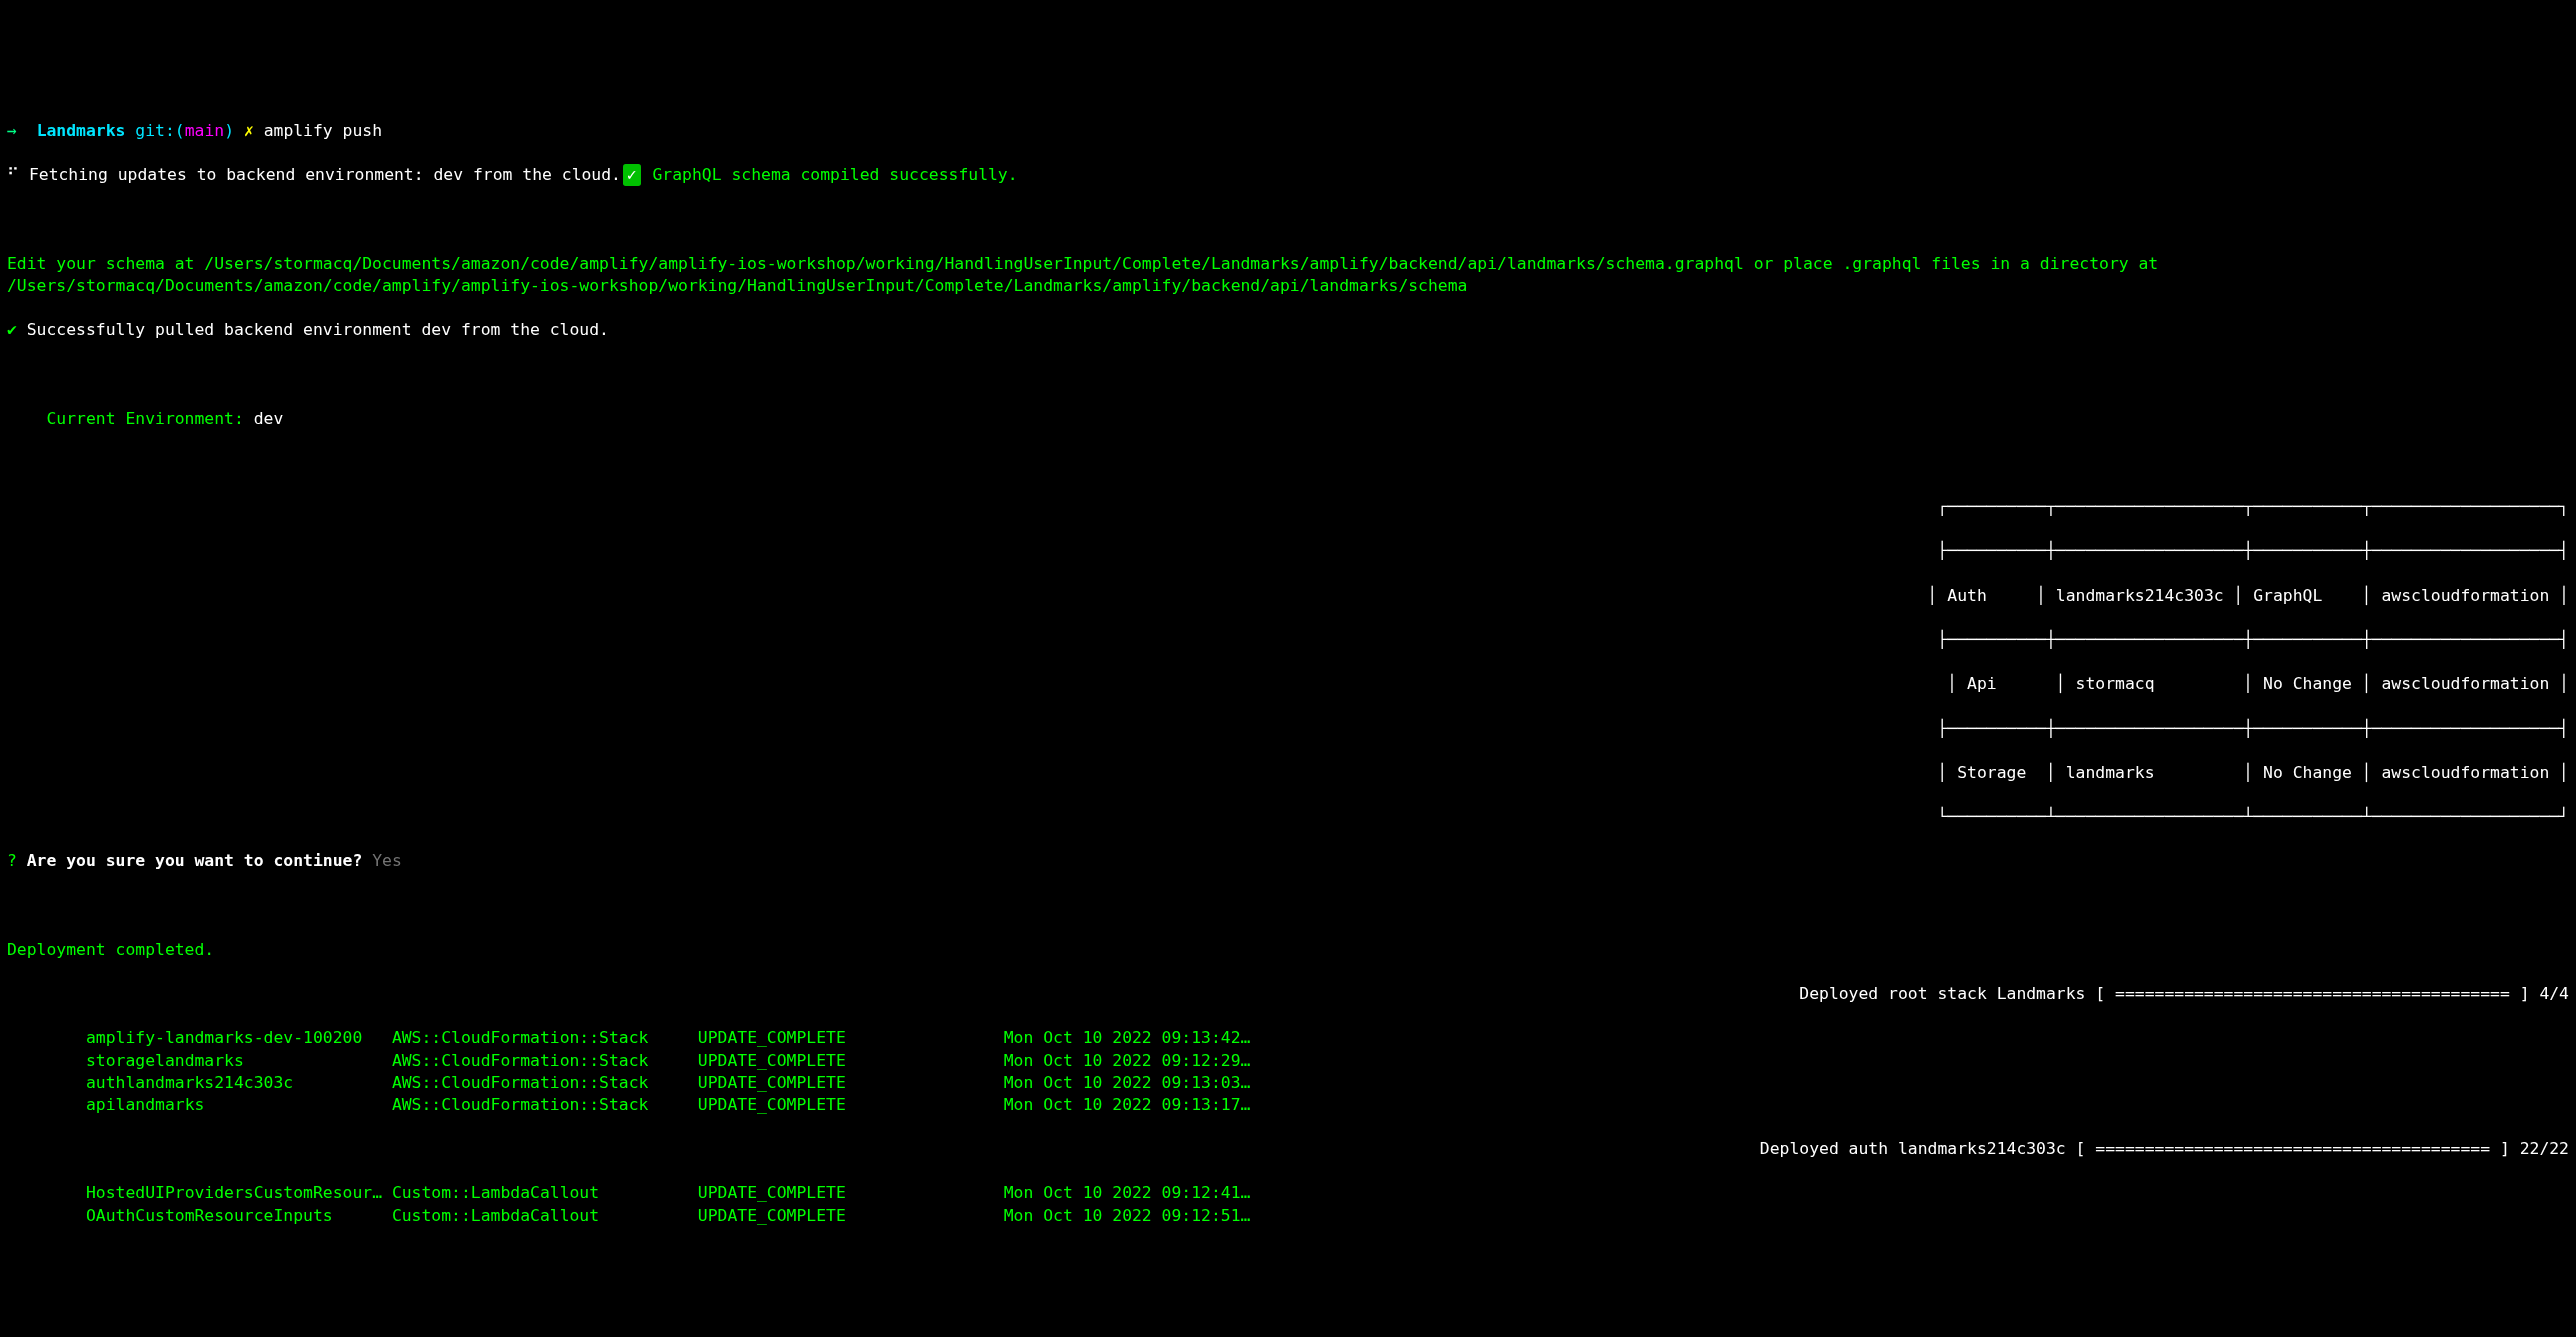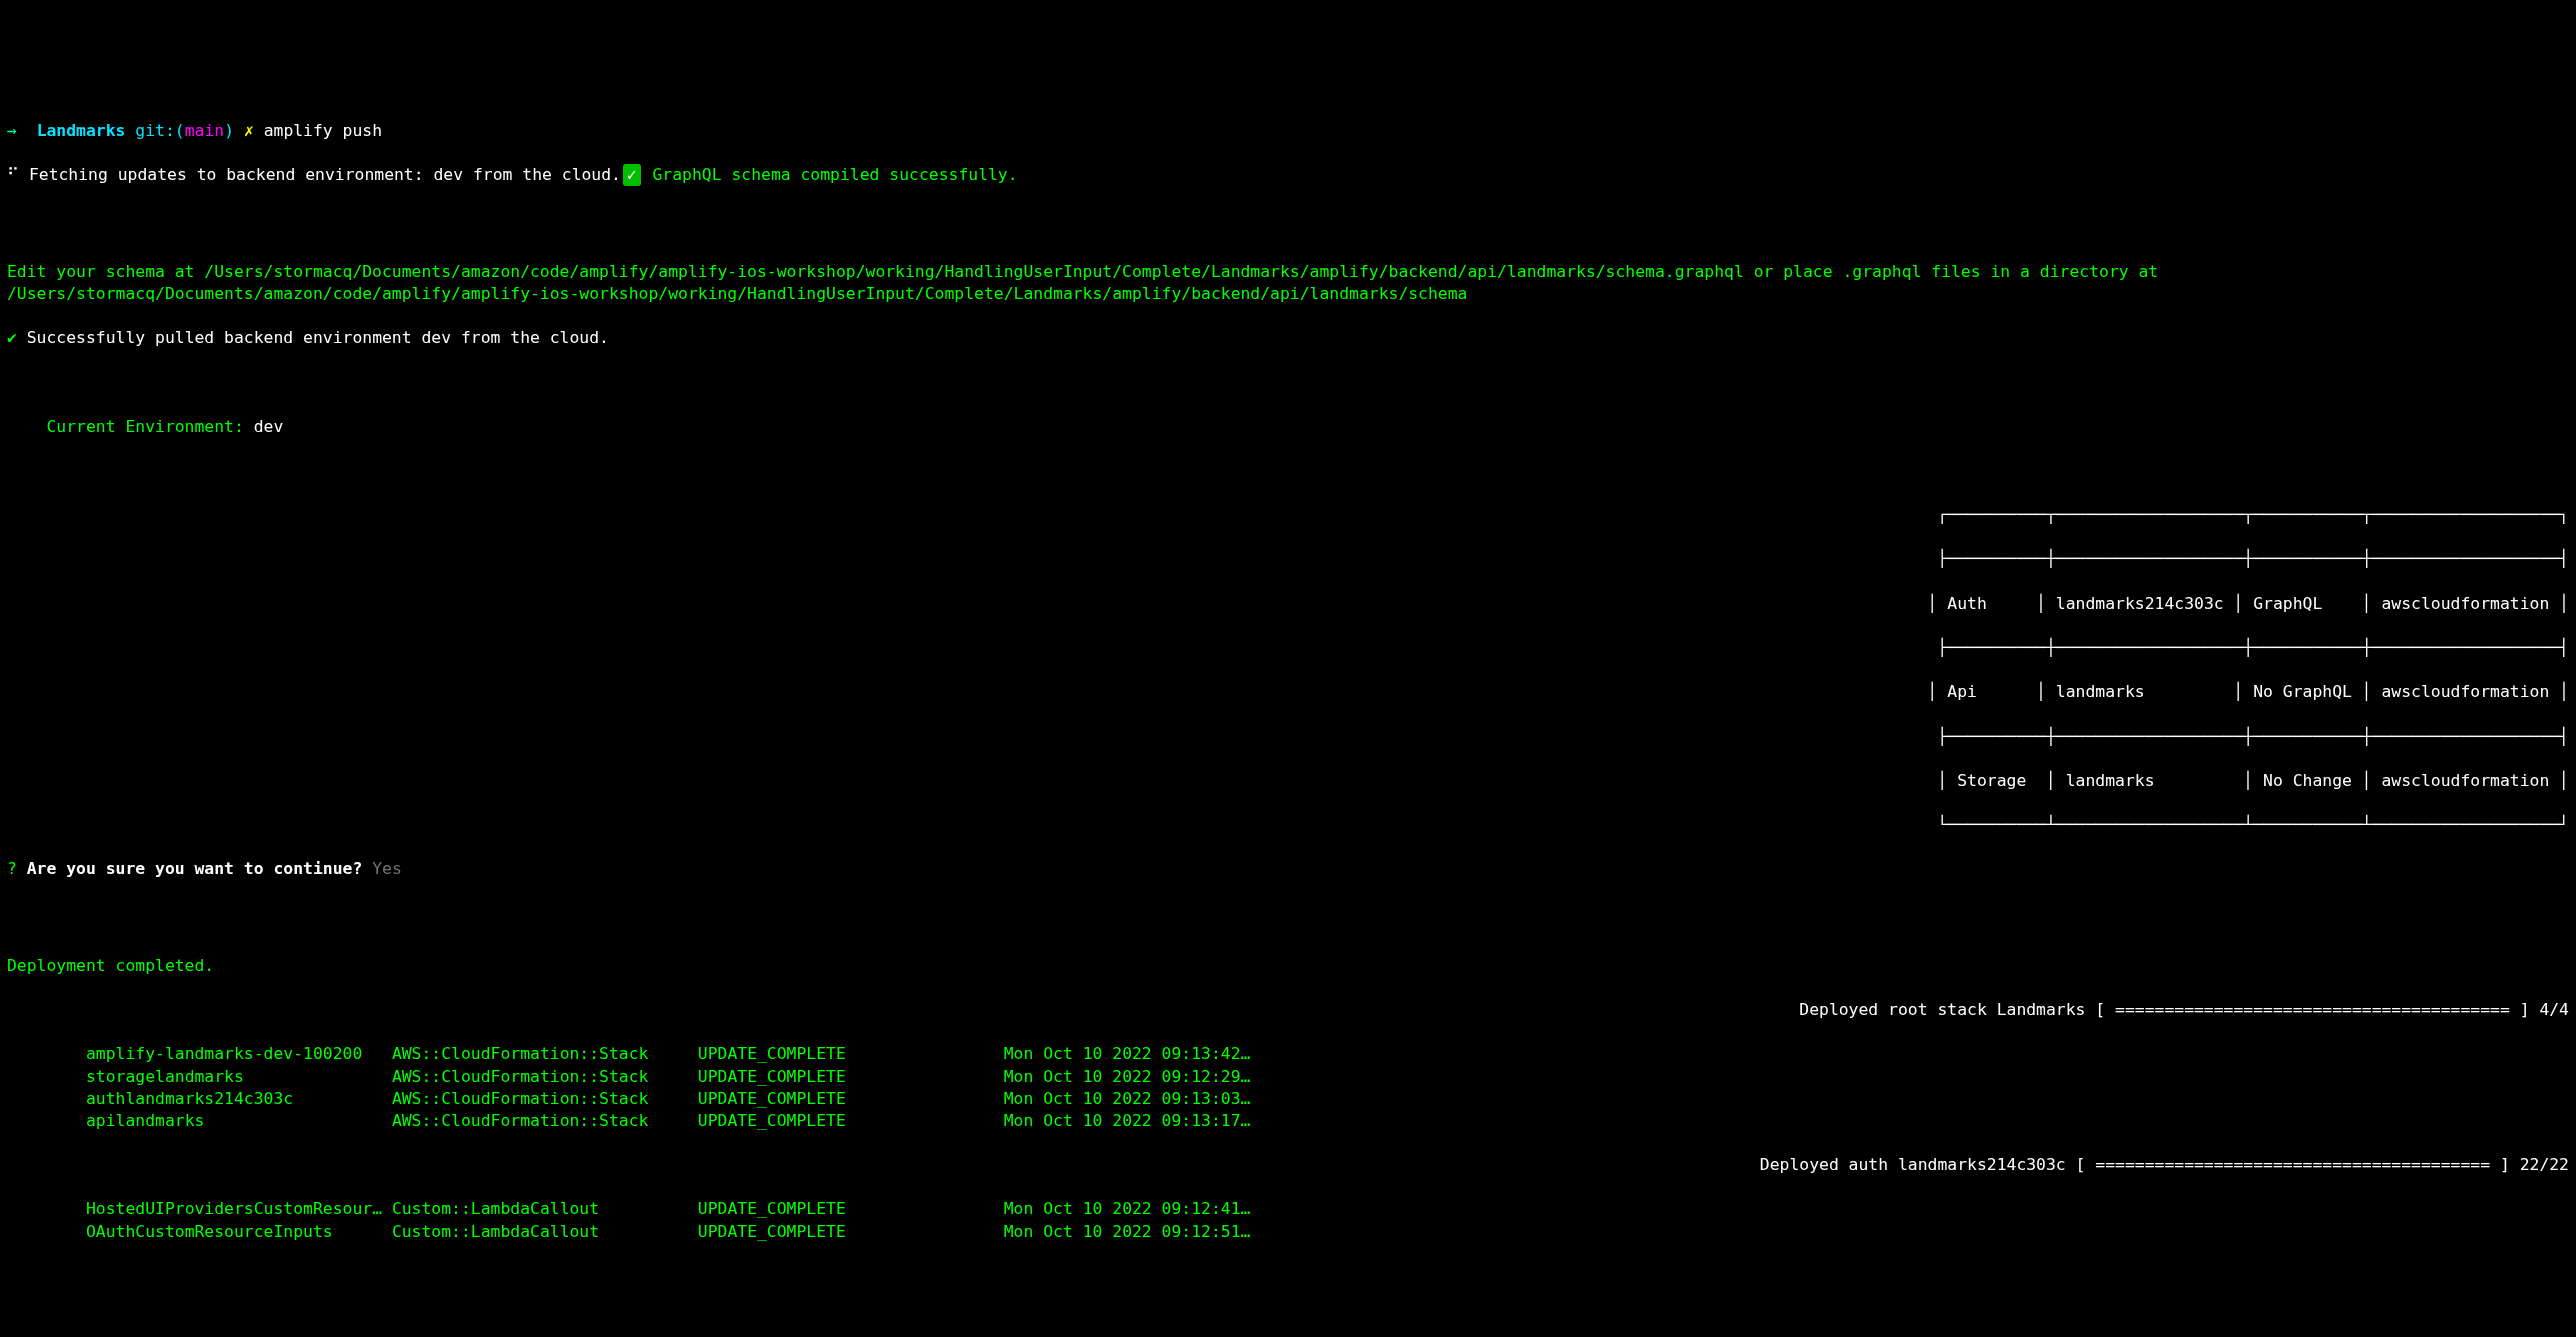--- a/index.html
+++ b/index.html
@@ -11,21 +11,21 @@
     line-height: 1.35;
     padding: 9px 7px;
     width: 2576px;
     min-height: 1338px;
     white-space: pre;
   }
   .arrow { color: #00ff87; }
   .cyan { color: #00e5ff; text-align: right; }
   .yellow { color: #ffff00; }
   .magenta { color: #ff00ff; text-align: right; }
-  .bright-green { color: #00ff00; margin-top: 8px; }
+  .bright-green { color: #00ff00; }
   .white { color: #ffffff; text-align: right; }
   .cyan-ans { color: #737373; }
   .bold { font-weight: bold; }
   .checkmark {
     display: inline-block;
     background: #00c000;
     color: #ffffff;
     width: 1.1em;
     text-align: center;
     border-radius: 2.7px;
@@ -44,21 +44,21 @@
 <span class="row"> </span>
 <span class="row bright-green" style="white-space: pre-wrap;">Edit your schema at /Users/stormacq/Documents/amazon/code/amplify/amplify-ios-workshop/working/HandlingUserInput/Complete/Landmarks/amplify/backend/api/landmarks/schema.graphql or place .graphql files in a directory at /Users/stormacq/Documents/amazon/code/amplify/amplify-ios-workshop/working/HandlingUserInput/Complete/Landmarks/amplify/backend/api/landmarks/schema</span>
 <span class="row"><span class="bright-green">✔</span> <span class="white">Successfully pulled backend environment dev from the cloud.</span></span>
 <span class="row"> </span>
 <span class="row"><span class="bright-green">    Current Environment:</span><span class="white"> dev</span></span>
 <span class="row"> </span>
 <span class="row white">┌──────────┬───────────────────┬───────────┬───────────────────┐</span>
 <span class="row white">├──────────┼───────────────────┼───────────┼───────────────────┤</span>
 <span class="row white">│ Auth     │ landmarks214c303c │ GraphQL    │ awscloudformation │</span>
 <span class="row white">├──────────┼───────────────────┼───────────┼───────────────────┤</span>
-<span class="row white">│ Api      │ landmarks         │ No GraphQL │ awscloudformation │</span>
+<span class="row white">│ Api      │ stormacq         │ No Change │ awscloudformation │</span>
 <span class="row white">├──────────┼───────────────────┼───────────┼───────────────────┤</span>
 <span class="row white">│ Storage  │ landmarks         │ No Change │ awscloudformation │</span>
 <span class="row white">└──────────┴───────────────────┴───────────┴───────────────────┘</span>
 <span class="row"><span class="bright-green">?</span> <span class="white bold">Are you sure you want to continue?</span> <span class="cyan-ans">Yes</span></span>
 <span class="row"> </span>
 <span class="row bright-green">Deployment completed.</span>
 <span class="row white">Deployed root stack Landmarks [ ======================================== ] 4/4</span>
 <div id="root-items"><span class="row">        <span class="bright-green">amplify-landmarks-dev-100200   </span><span class="bright-green">AWS::CloudFormation::Stack     </span><span class="bright-green">UPDATE_COMPLETE                </span><span class="bright-green">Mon Oct 10 2022 09:13:42…</span></span><span class="row">        <span class="bright-green">storagelandmarks               </span><span class="bright-green">AWS::CloudFormation::Stack     </span><span class="bright-green">UPDATE_COMPLETE                </span><span class="bright-green">Mon Oct 10 2022 09:12:29…</span></span><span class="row">        <span class="bright-green">authlandmarks214c303c          </span><span class="bright-green">AWS::CloudFormation::Stack     </span><span class="bright-green">UPDATE_COMPLETE                </span><span class="bright-green">Mon Oct 10 2022 09:13:03…</span></span><span class="row">        <span class="bright-green">apilandmarks                   </span><span class="bright-green">AWS::CloudFormation::Stack     </span><span class="bright-green">UPDATE_COMPLETE                </span><span class="bright-green">Mon Oct 10 2022 09:13:17…</span></span></div>
 <span class="row white">Deployed auth landmarks214c303c [ ======================================== ] 22/22</span>
 <div id="auth-items"><span class="row">        <span class="bright-green">HostedUIProvidersCustomResour… </span><span class="bright-green">Custom::LambdaCallout          </span><span class="bright-green">UPDATE_COMPLETE                </span><span class="bright-green">Mon Oct 10 2022 09:12:41…</span></span><span class="row">        <span class="bright-green">OAuthCustomResourceInputs      </span><span class="bright-green">Custom::LambdaCallout          </span><span class="bright-green">UPDATE_COMPLETE                </span><span class="bright-green">Mon Oct 10 2022 09:12:51…</span></span></div>

